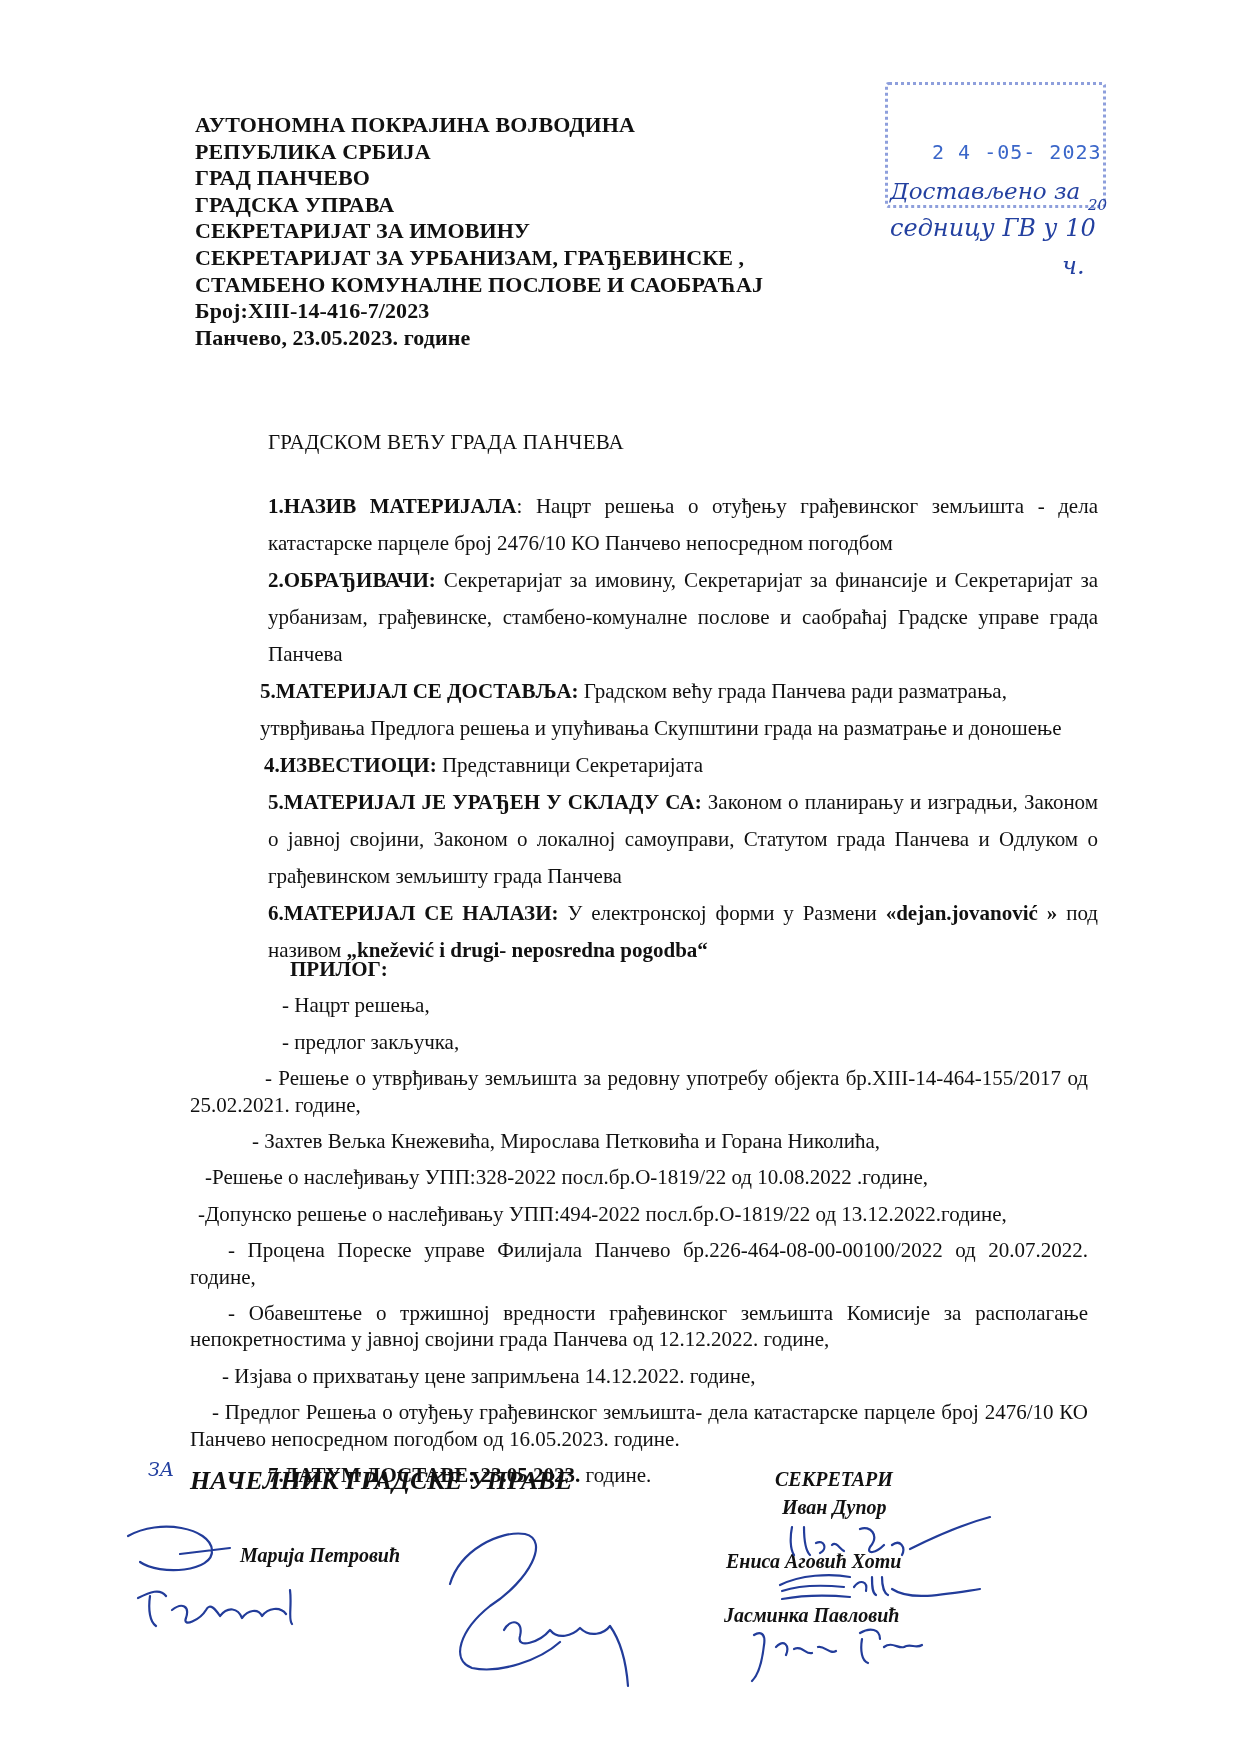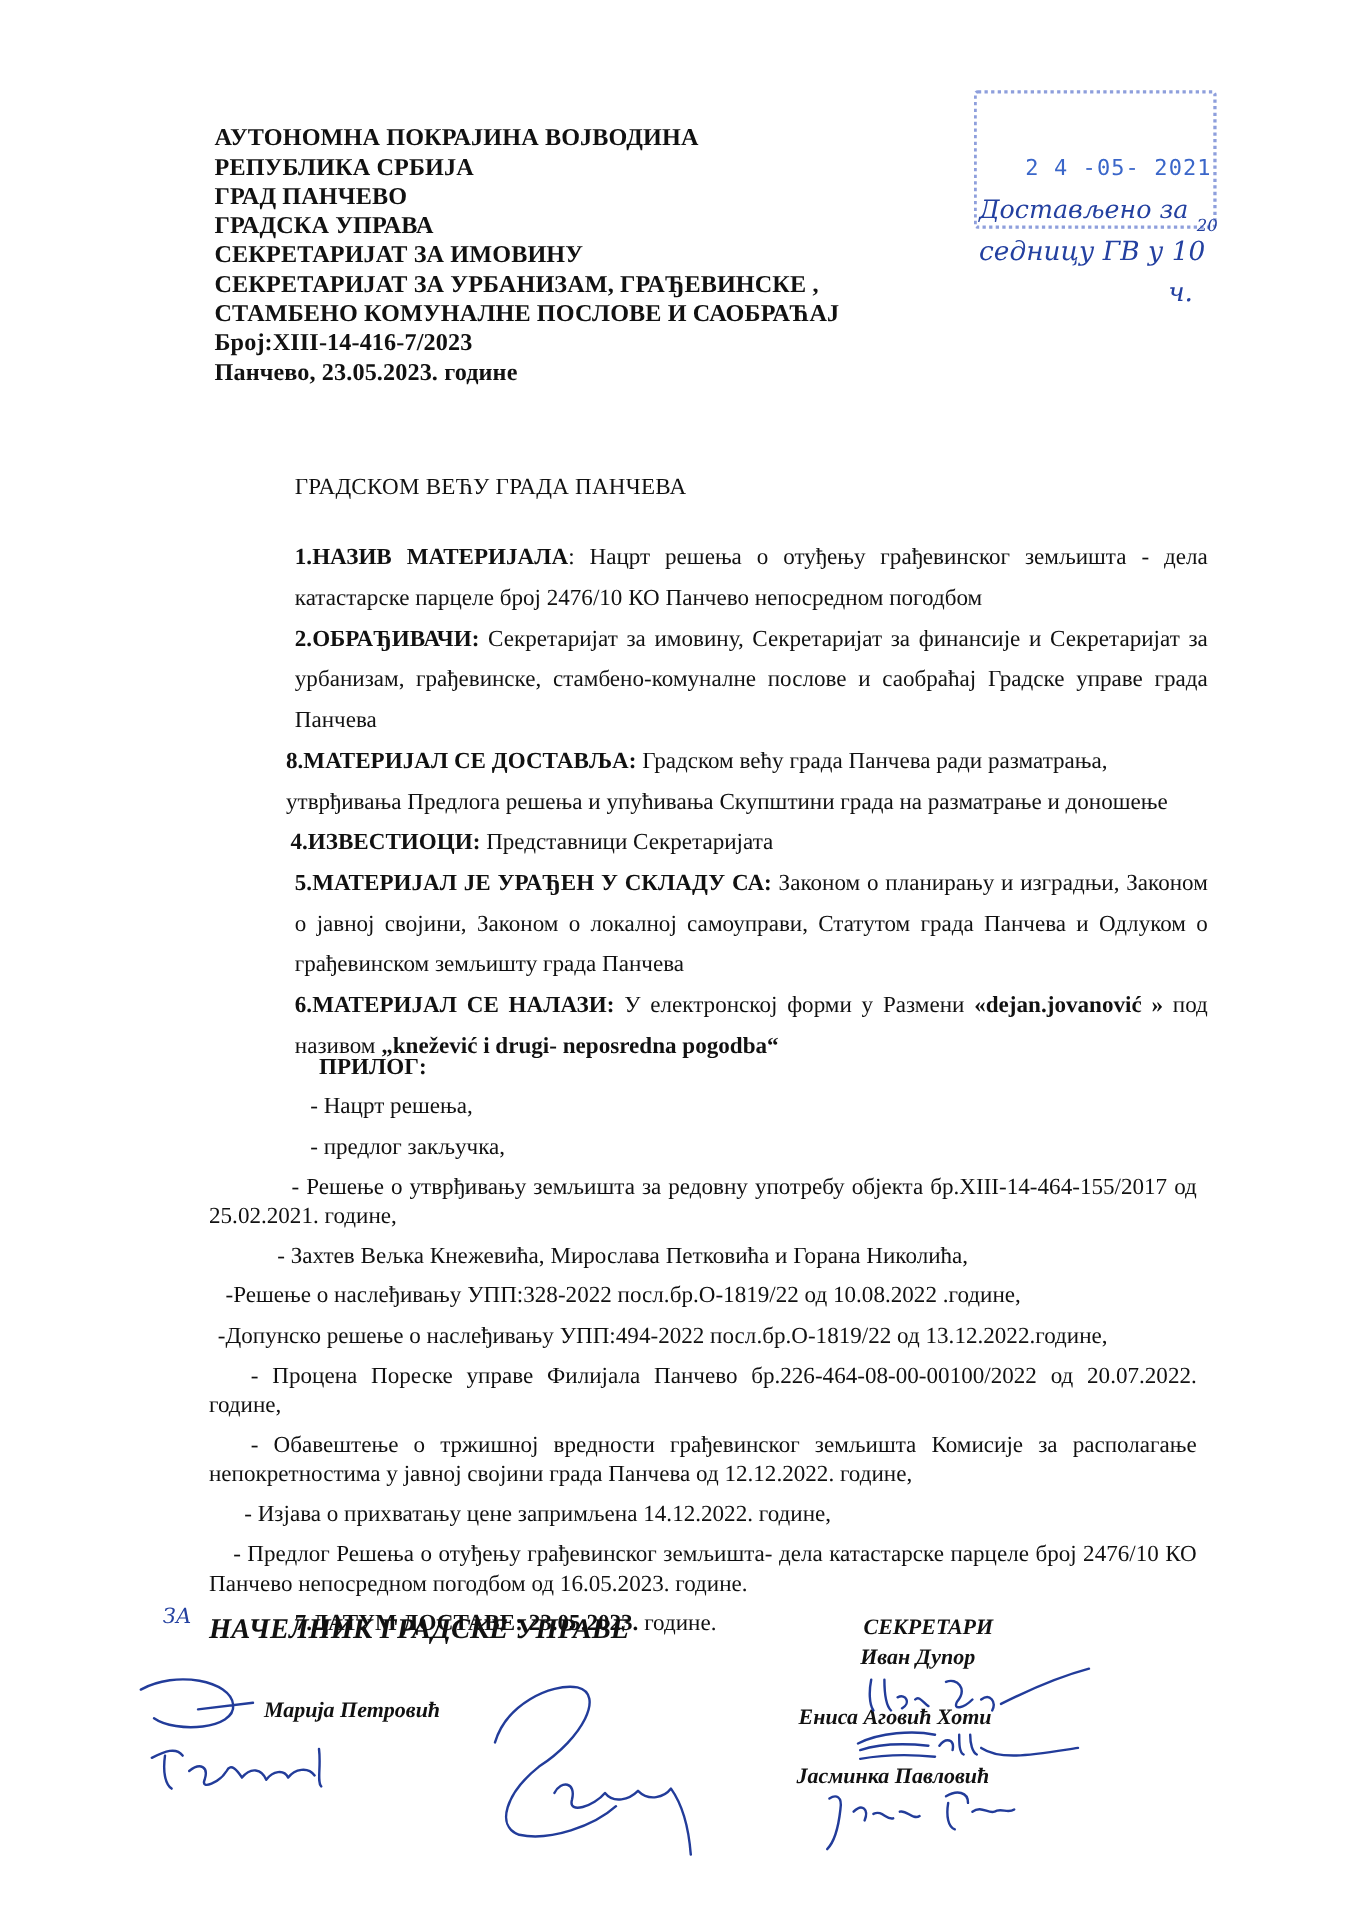--- a/index.html
+++ b/index.html
@@ -38,37 +38,37 @@
   <div>ГРАД ПАНЧЕВО</div>
   <div>ГРАДСКА УПРАВА</div>
   <div>СЕКРЕТАРИЈАТ ЗА ИМОВИНУ</div>
   <div>СЕКРЕТАРИЈАТ ЗА УРБАНИЗАМ, ГРАЂЕВИНСКЕ ,</div>
   <div>СТАМБЕНО КОМУНАЛНЕ ПОСЛОВЕ И САОБРАЋАЈ</div>
   <div>Број:XIII-14-416-7/2023</div>
   <div>Панчево, 23.05.2023. године</div>
 </div>
 
 <div class="abs stamp"></div>
-<div class="abs stamp-date">2 4 -05- 2021</div>
+<div class="abs stamp-date">2 4 -05- 2023</div>
 <div class="abs hand" style="left:890px; top:178px; font-size:23px; white-space:nowrap;">Достављено за</div>
 <div class="abs hand" style="left:890px; top:214px; font-size:24px; white-space:nowrap;">седницу ГВ у 10</div>
 <div class="abs hand" style="left:1088px; top:196px; font-size:15px;">20</div>
 <div class="abs hand" style="left:1062px; top:252px; font-size:24px;">ч.</div>
 
 <div class="abs addressee">ГРАДСКОМ ВЕЋУ ГРАДА ПАНЧЕВА</div>
 
 <div class="abs body">
   <p class="sec" style="text-align-last:left;">
     <b>1.НАЗИВ МАТЕРИЈАЛА</b><span>: </span><span>Нацрт решења о отуђењу грађевинског земљишта - дела катастарске парцеле број 2476/10 КО Панчево непосредном погодбом</span>
   </p>
   <p class="sec">
     <b>2.ОБРАЂИВАЧИ:</b><span> </span><span>Секретаријат за имовину, Секретаријат за финансије и Секретаријат за урбанизам, грађевинске, стамбено-комуналне послове и саобраћај Градске управе града Панчева</span>
   </p>
   <p class="sec" style="margin-left:-8px; text-align:left;">
-    <b>8.МАТЕРИЈАЛ СЕ ДОСТАВЉА:</b><span> </span><span>Градском већу града Панчева ради разматрања, утврђивања Предлога решења и упућивања Скупштини града на разматрање и доношење</span>
+    <b>5.МАТЕРИЈАЛ СЕ ДОСТАВЉА:</b><span> </span><span>Градском већу града Панчева ради разматрања, утврђивања Предлога решења и упућивања Скупштини града на разматрање и доношење</span>
   </p>
   <p class="sec" style="margin-left:-4px;">
     <b>4.ИЗВЕСТИОЦИ:</b><span> </span><span>Представници Секретаријата</span>
   </p>
   <p class="sec">
     <b>5.МАТЕРИЈАЛ ЈЕ УРАЂЕН У СКЛАДУ СА:</b><span> </span><span>Законом о планирању и изградњи,  Законом о јавној својини, Законом о локалној самоуправи, Статутом града Панчева и Одлуком о грађевинском земљишту града Панчева</span>
   </p>
   <p class="sec">
     <b>6.МАТЕРИЈАЛ СЕ НАЛАЗИ:</b><span> </span><span>У електронској форми у Размени</span>
     <b>«dejan.jovanović »</b><span> под називом </span><b>„knežević i drugi- neposredna pogodba“</b>
@@ -95,21 +95,21 @@
 <div class="abs hand" style="left:148px; top:1458px; font-size:19px;">ЗА</div>
 <div class="abs sig-left-title">НАЧЕЛНИК ГРАДСКЕ УПРАВЕ</div>
 <div class="abs sig-left-name">Марија Петровић</div>
 <svg class="scribble" style="left:120px;top:1510px;" width="560" height="190">
   <path d="M8 26 C40 8, 90 18, 92 40 C94 62, 40 66, 20 52 M60 44 L110 38"></path>
   <path d="M18 88 C30 82, 40 78, 46 86 M30 86 C28 100, 30 112, 36 116 M52 100 C62 92, 70 96, 66 108 C62 118, 80 110, 86 100 C90 92, 96 100, 100 106 C108 96, 118 98, 122 108 C128 100, 138 98, 142 106 C148 98, 160 96, 166 104 M170 80 C172 96, 168 110, 172 114"></path>
   <path d="M330 74 C340 40, 380 20, 405 24 C430 30, 410 70, 370 96 C340 120, 330 150, 352 158 C380 164, 420 150, 440 132 M384 120 C390 108, 404 110, 400 126 C396 140, 420 132, 430 120 C438 130, 452 126, 460 118 C470 128, 484 124, 490 116 C500 130, 506 150, 508 176"></path>
 </svg>
 
 <div class="abs sig-right">
-  <div class="n" style="left:85px; top:0;">СЕКРЕТАРИ</div>
+  <div class="n" style="left:75px; top:0;">СЕКРЕТАРИ</div>
   <div class="n" style="left:82px; top:28px;">Иван Дупор</div>
   <div class="n" style="left:26px; top:82px;">Ениса Аговић Хоти</div>
   <div class="n" style="left:24px; top:136px;">Јасминка Павловић</div>
 </div>
 <svg class="scribble" style="left:720px;top:1515px;" width="300" height="170">
   <path d="M72 12 C70 22, 70 34, 74 40 M84 12 C84 26, 86 36, 90 40 M96 28 C104 24, 108 34, 100 38 M112 30 C116 26, 120 34, 124 36 M140 14 C150 10, 160 20, 150 32 C146 40, 156 38, 164 30 M172 30 C180 24, 186 32, 182 40 M190 34 C210 24, 240 10, 270 2"></path>
   <path d="M60 70 C80 60, 110 58, 130 62 M62 76 C80 70, 104 70, 124 72 M62 84 C84 80, 110 80, 130 82 M134 72 C140 64, 148 66, 146 76 M152 62 C152 70, 152 78, 156 80 M162 62 C162 70, 164 78, 168 80 M172 74 C190 86, 220 80, 260 74"></path>
   <path d="M34 120 C40 116, 46 118, 44 130 C42 148, 38 160, 32 166 M56 132 C64 124, 70 130, 66 140 M74 134 C82 130, 86 140, 92 138 M98 132 C104 130, 110 140, 116 136 M140 118 C150 112, 160 114, 160 124 M142 124 C140 136, 142 146, 148 148 M164 132 C172 126, 178 134, 184 132 C190 128, 196 134, 202 130"></path>
 </svg>
 

